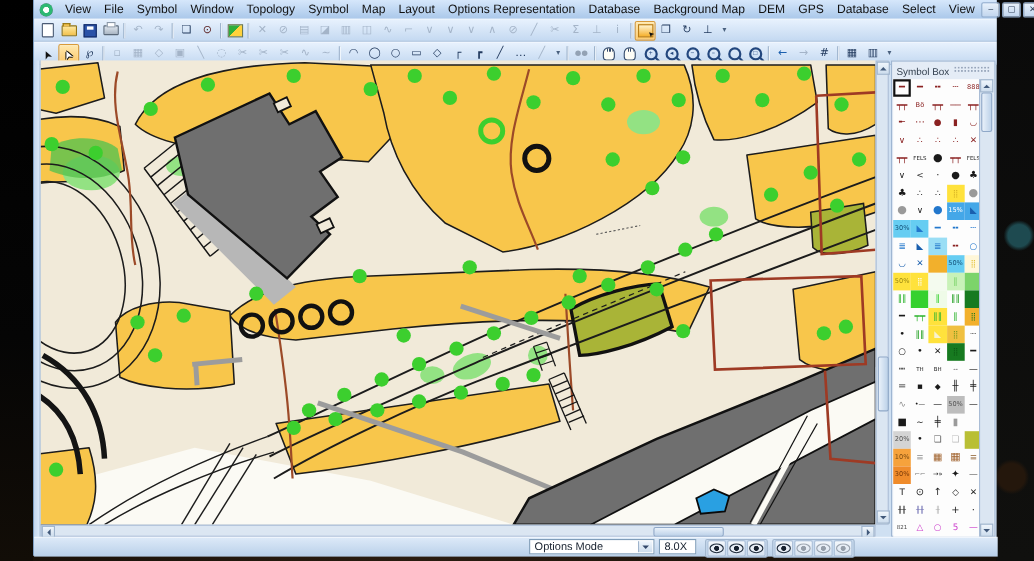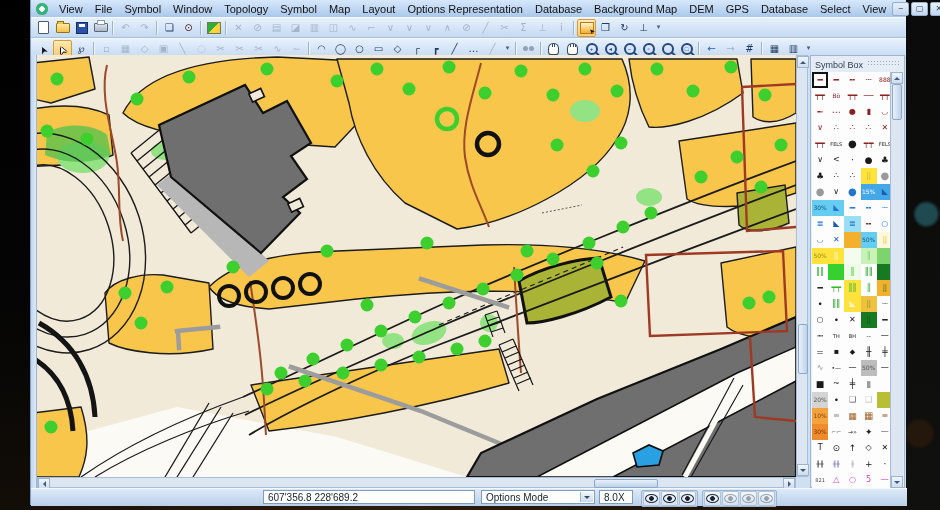--- a/index.html
+++ b/index.html
@@ -982,23 +982,20 @@
         </div>
       <div class="sym-scroll">
         <div class="sb-btn sb-up" style="width:10px;height:10px;"></div>
         <div class="vthumb" style="top:12px;height:34px;"></div>
         <div class="sb-btn sb-dn" style="width:10px;height:10px;"></div>
       </div>
     </div>
   </div>
 
   <div class="statusbar">
-    <div class="sfield f-coords">
-      <span>607'356.8  228'689.2</span>
-    </div>
     <div class="sfield f-mode">
       <span>Options Mode</span>
       <span class="combo-arrow"></span>
     </div>
     <div class="sfield f-zoom">
       <span>8.0X</span>
     </div>
     <div class="eyes" id="eyes">
         <div class="eyegroup">
           <div class="eyebtn">

